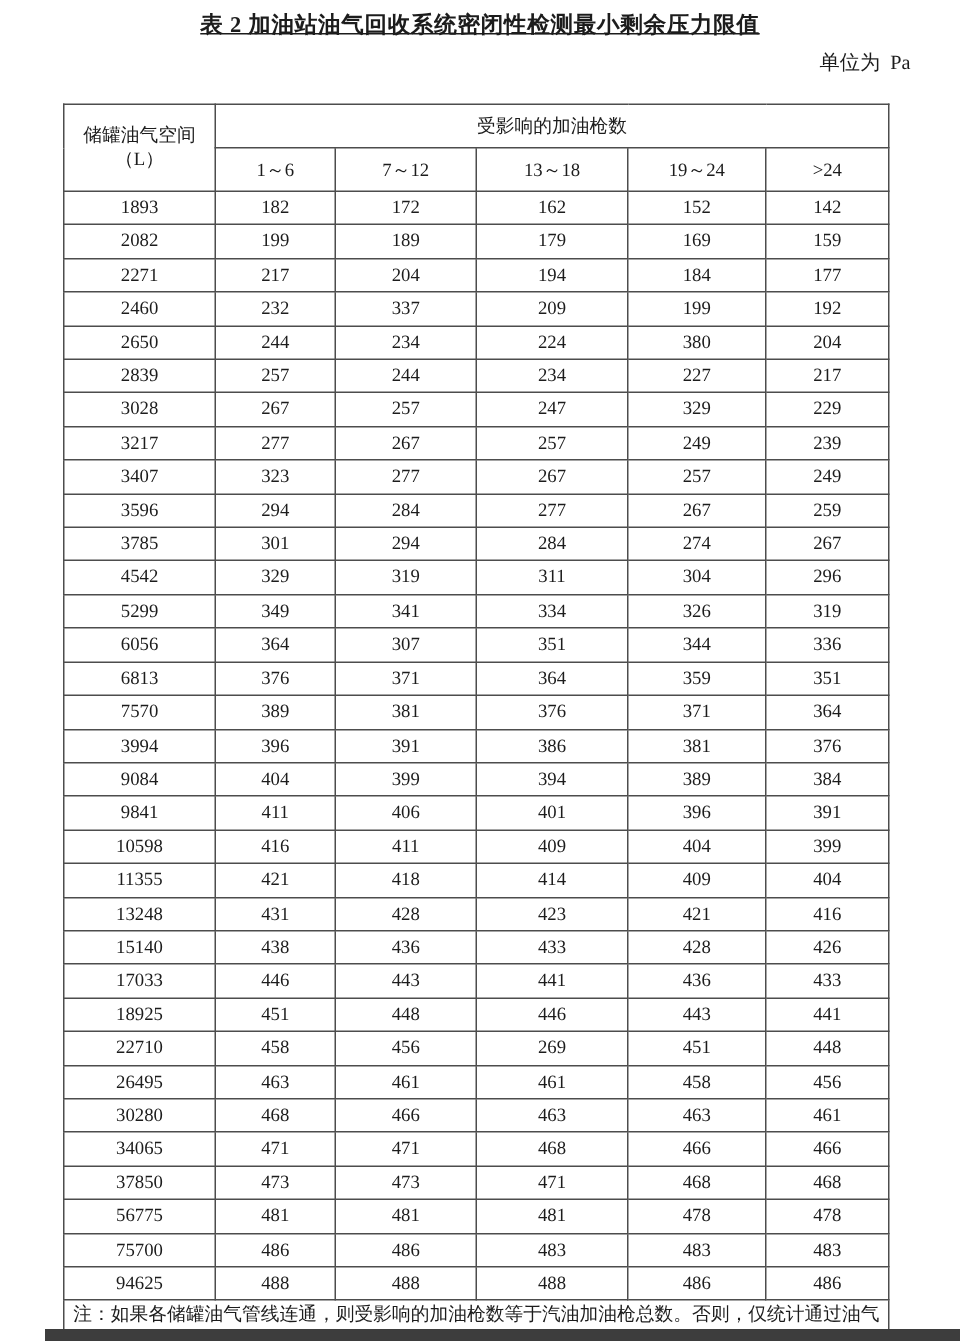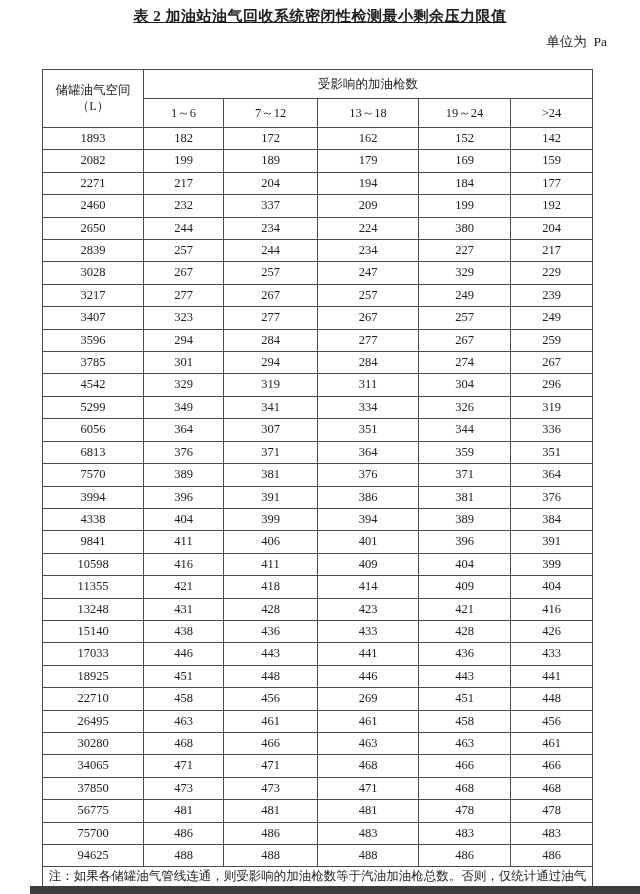--- a/index.html
+++ b/index.html
@@ -243,21 +243,21 @@
       </tr>
       <tr>
         <td>3994</td>
         <td>396</td>
         <td>391</td>
         <td>386</td>
         <td>381</td>
         <td>376</td>
       </tr>
       <tr>
-        <td>4338</td>
+        <td>9084</td>
         <td>404</td>
         <td>399</td>
         <td>394</td>
         <td>389</td>
         <td>384</td>
       </tr>
       <tr>
         <td>9841</td>
         <td>411</td>
         <td>406</td>

